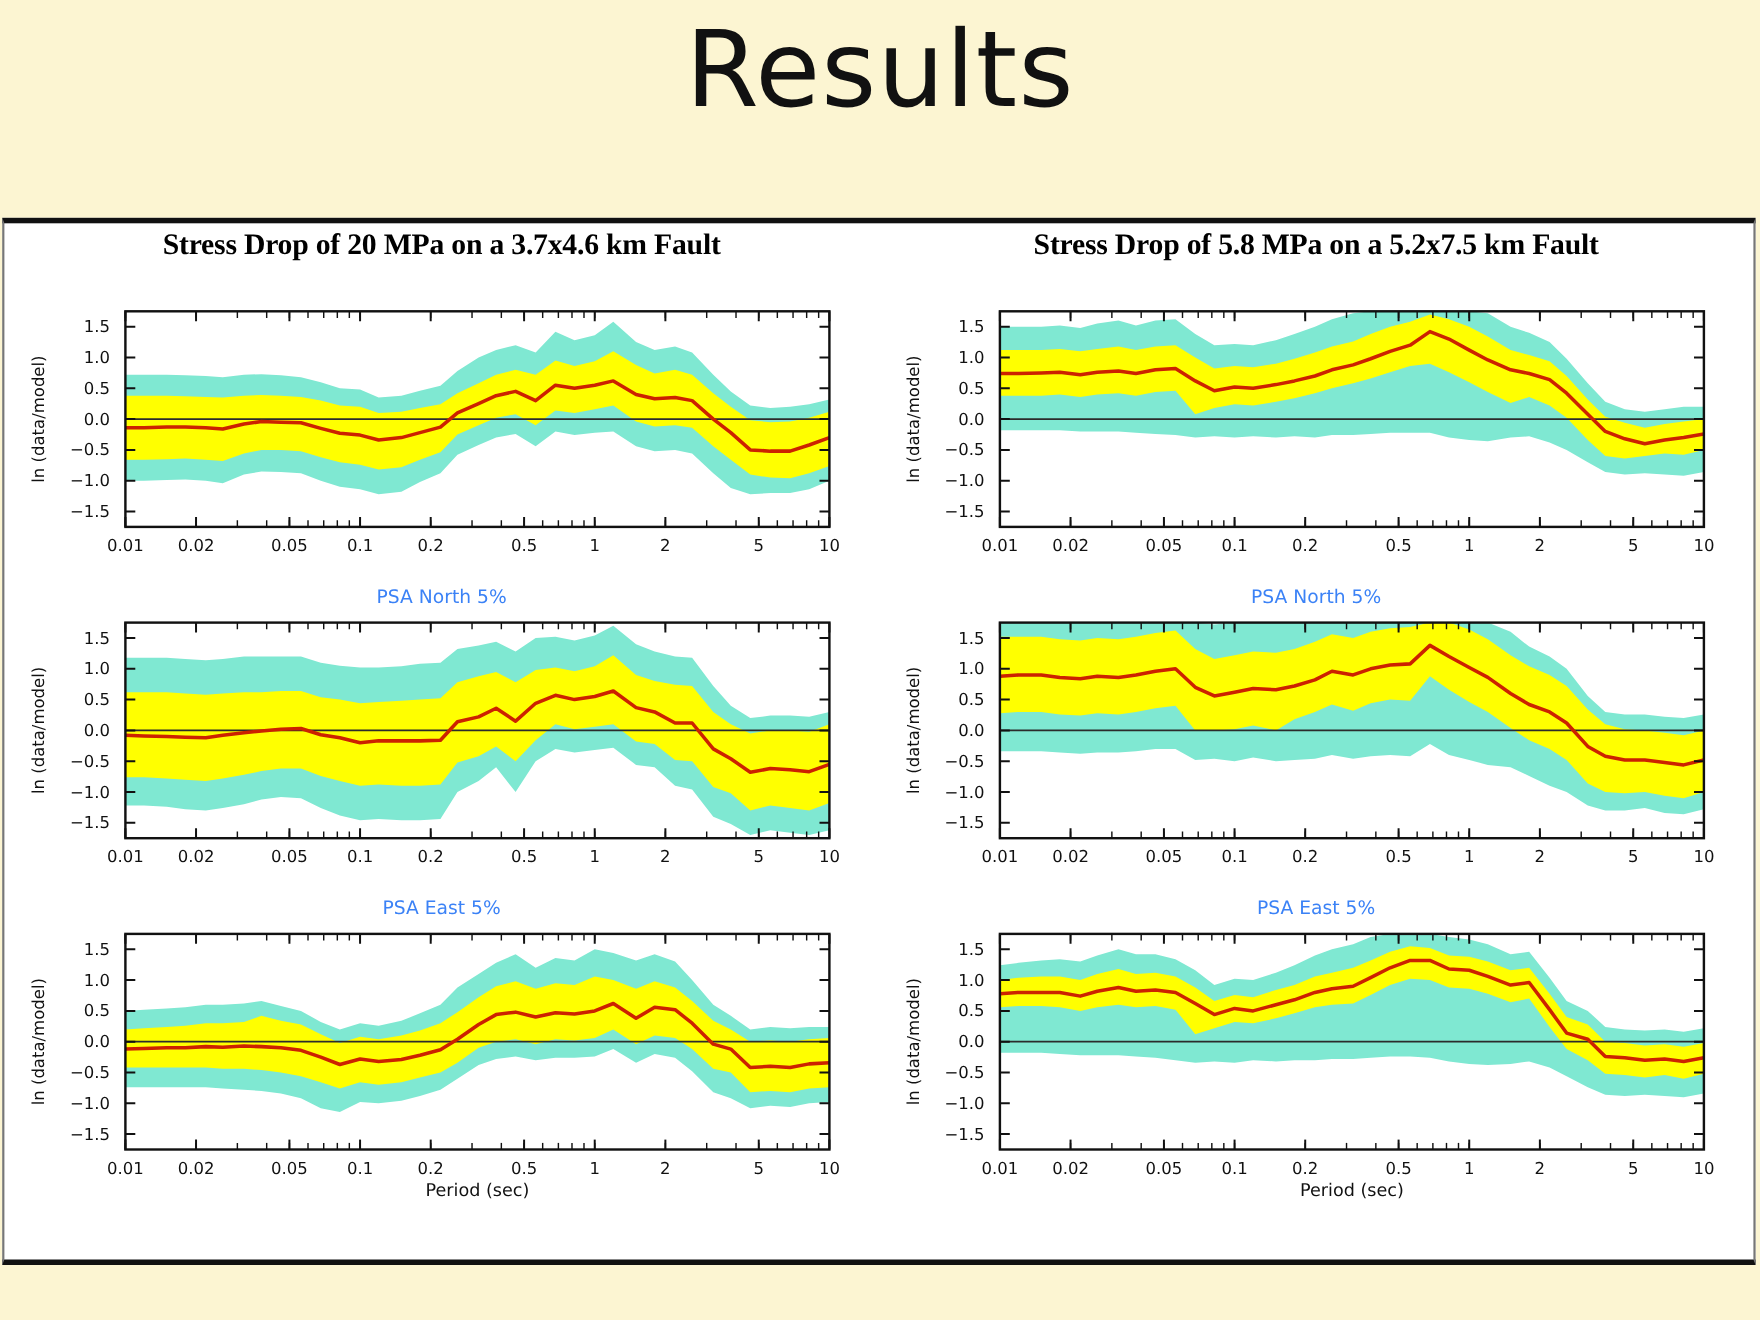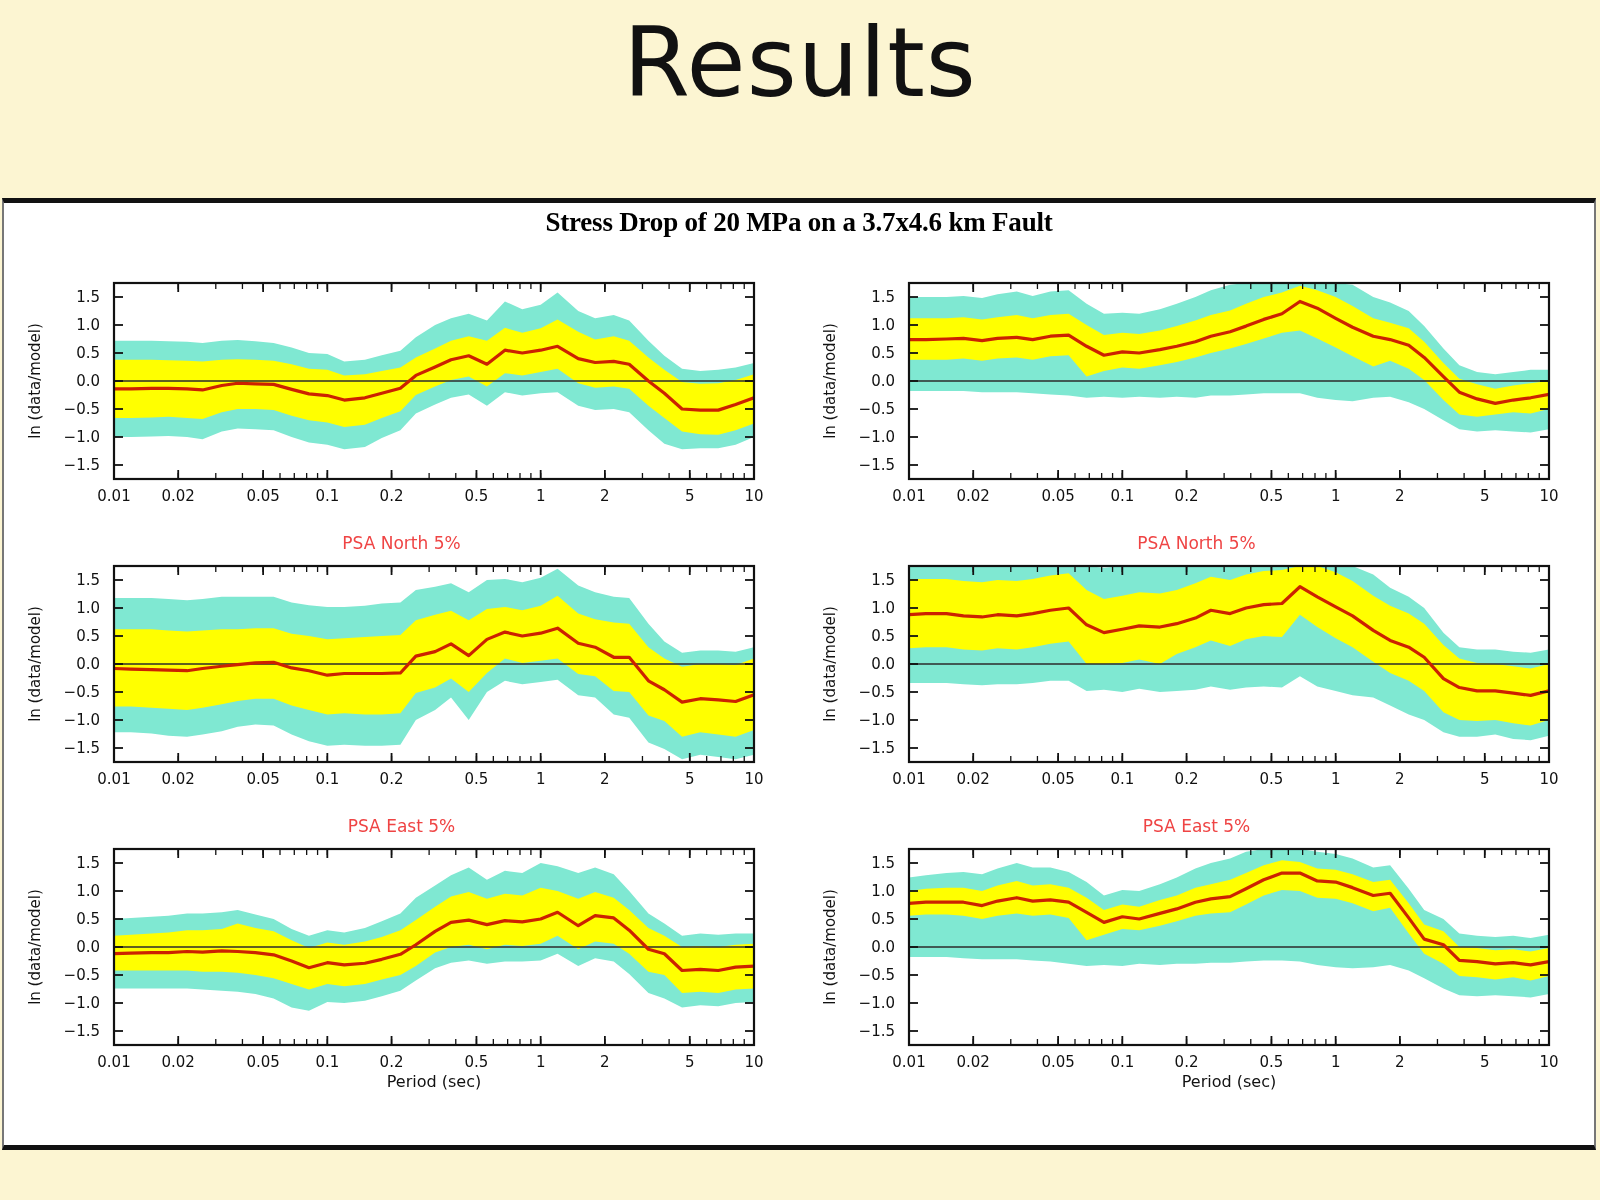--- a/index.html
+++ b/index.html
@@ -76,21 +76,21 @@
   }
   .panel {
     position: relative;
     width: 100%;
     height: 283px;
   }
   .panel-title {
     text-align: center;
     font-family: "DejaVu Sans", sans-serif;
     font-size: 17px;
-    color: #ef4444;
+    color: #3b82f6;
     height: 26px;
     line-height: 26px;
   }
   .panel-title.empty { visibility: hidden; }
   svg.plot { display: block; margin: 0 auto; }
   .axis-line { stroke: #111111; stroke-width: 2.2; fill: none; }
   .tick { stroke: #111111; stroke-width: 1.8; }
   .tick-minor { stroke: #111111; stroke-width: 1.3; }
   .ticklabel {
     font-family: "DejaVu Sans", sans-serif;
@@ -114,20 +114,21 @@
 <body>
 
 <div id="slide">
 
   <div id="slide-title">Results</div>
 
   <div id="figure-panel">
 
     <div class="col-headers">
       <div class="col-header">Stress Drop of 20 MPa on a 3.7x4.6 km Fault</div>
+      <div class="col-header">Stress Drop of 5.8 MPa on a 5.2x7.5 km Fault</div>
     </div>
 
     <div class="grid">
       <div class="column">
         <div class="panel">
           <div class="panel-title empty"></div>
           <div class="plot-host">
               <svg class="plot" width="760" height="252" viewBox="0 0 760 252">
                 <defs>
                   <clipPath id="clip-left-row1">

